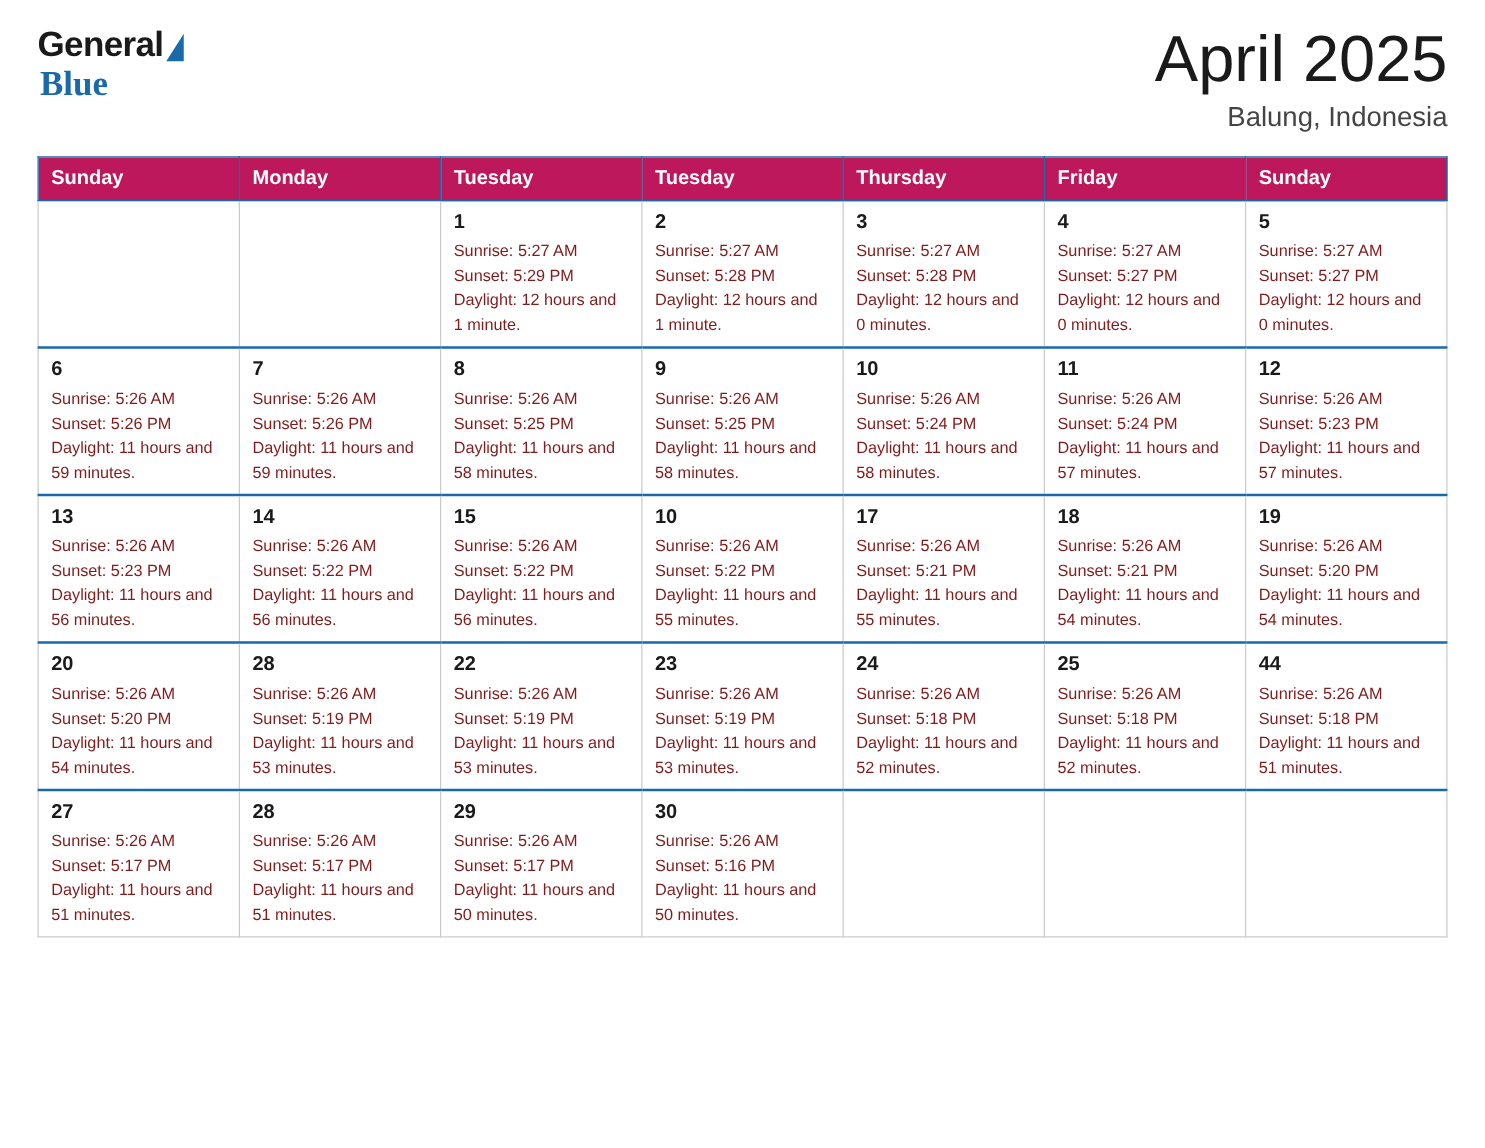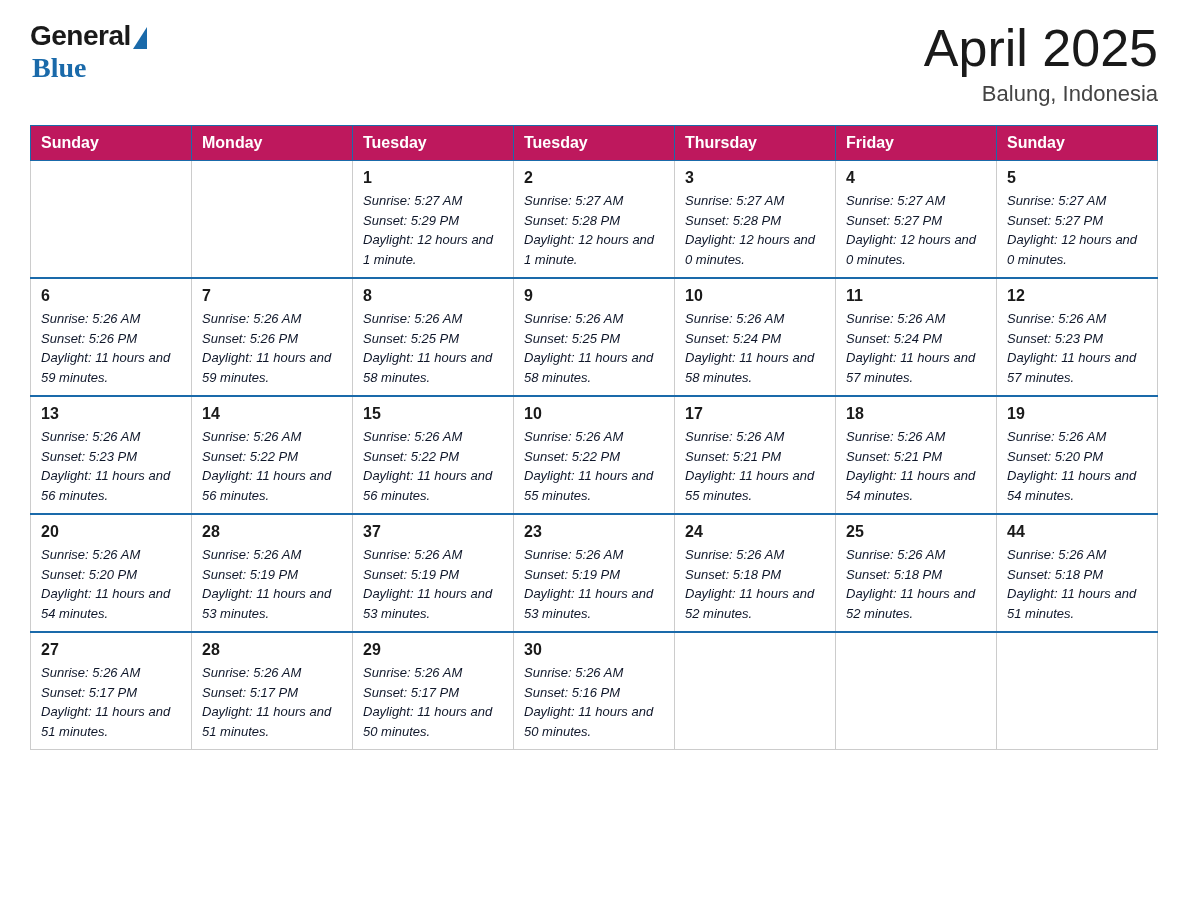--- a/index.html
+++ b/index.html
@@ -87,23 +87,22 @@
     }
     .day-number {
       font-size: 16px;
       font-weight: bold;
       color: #1a1a1a;
       display: block;
       margin-bottom: 4px;
     }
     .day-info {
       font-size: 13px;
-      color: #0f172a;
+      color: #7f1d1d;
       line-height: 1.5;
-      font-style: italic;
     }
     .row-divider td {
       border-top: 2px solid #1a6aaa !important;
     }
   </style>
 </head>
 <body>
 
 <div class="header-area">
   <div class="logo">
@@ -282,21 +281,21 @@
 and 54 minutes.</div>
         </td>
         <td>
           <span class="day-number">28</span>
           <div class="day-info">Sunrise: 5:26 AM
 Sunset: 5:19 PM
 Daylight: 11 hours
 and 53 minutes.</div>
         </td>
         <td>
-          <span class="day-number">37</span>
+          <span class="day-number">22</span>
           <div class="day-info">Sunrise: 5:26 AM
 Sunset: 5:19 PM
 Daylight: 11 hours
 and 53 minutes.</div>
         </td>
         <td>
           <span class="day-number">23</span>
           <div class="day-info">Sunrise: 5:26 AM
 Sunset: 5:19 PM
 Daylight: 11 hours

